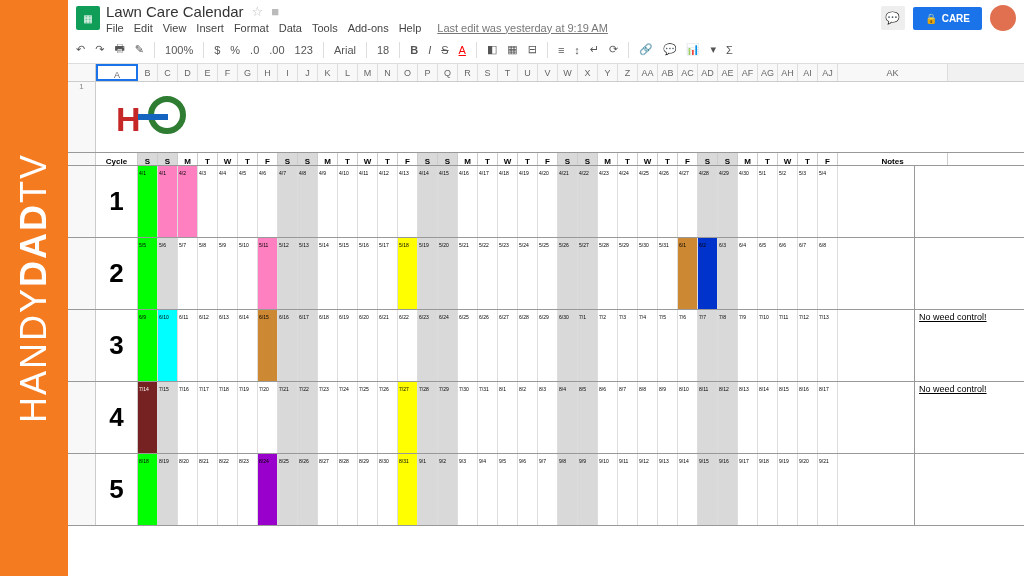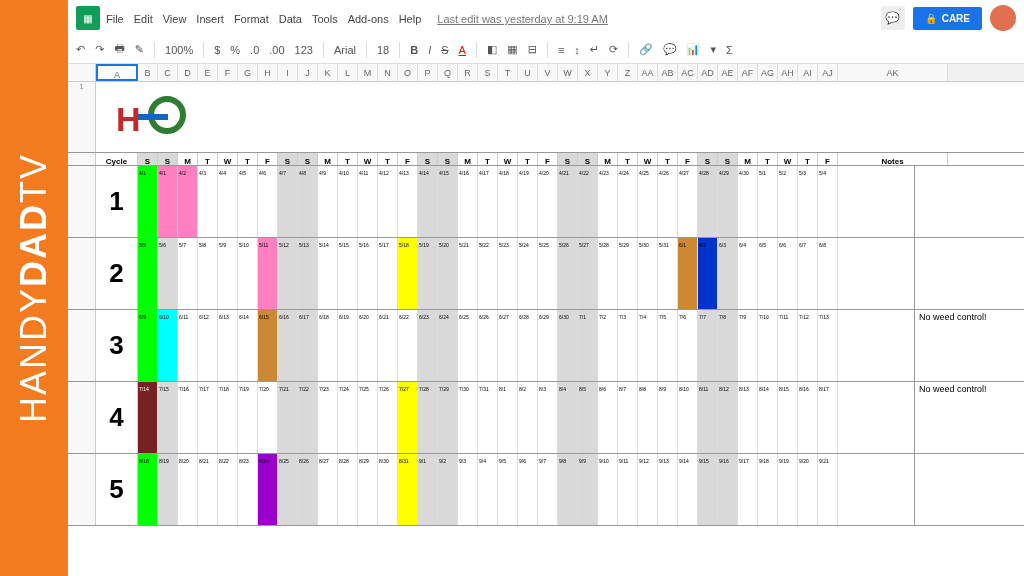--- a/index.html
+++ b/index.html
@@ -43,21 +43,21 @@
 .header-row { display:flex; height:14px; border-top:1px solid #999; border-bottom:1px solid #999; }
 .hcell { font-size:8px; font-weight:700; text-align:center; line-height:18px; border-right:1px solid #ccc; background:#fff; }
 .cycle-block { display:flex; border-bottom:1px solid #999; }
 .cycle-label { width:42px; display:flex; align-items:center; justify-content:center; font-size:26px; font-weight:700; border-right:1px solid #ccc; }
 .days-grid { display:flex; flex-direction:column; flex:1; }
 .date-row { display:flex; height:14px; }
 .date-cell { width:20px; font-size:5px; text-align:left; padding-left:1px; border-right:1px solid #ddd; line-height:14px; overflow:hidden; }
 .body-row { display:flex; flex:1; }
 .body-cell { width:20px; border-right:1px solid #ddd; }
 .notes-cell { width:110px; font-size:9px; padding:2px 4px; border-left:1px solid #999; }
-.notes-cell.underline { }
+.notes-cell.underline { text-decoration:underline; }
 .rownum { width:28px; border-right:1px solid #ccc; background:#f8f8f8; font-size:8px; color:#888; text-align:center; }
 .sel-cell { border:2px solid #1a73e8; background:#fff; }
 .gray { background:#d9d9d9; }
 .c-green { background:#00ff00; }
 .c-pink { background:#ff80c0; }
 .c-yellow { background:#ffff00; }
 .c-cyan { background:#00ffff; }
 .c-brown { background:#cc8833; }
 .c-purple { background:#9900cc; }
 .c-blue { background:#0033cc; }
@@ -70,20 +70,25 @@
   <div class="watermark-text">
     <span>HANDY</span><span class="bold">DAD</span><span>TV</span>
   </div>
 </div>
 
 <div class="app">
 
   <div class="titlebar">
     <div class="sheets-logo">▦</div>
     <div class="doc-title-area">
+      <div class="doc-title-row">
+        <span class="doc-title">Lawn Care Calendar</span>
+        <span class="star-icon">☆</span>
+        <span class="folder-icon">■</span>
+      </div>
       <div class="menubar">
         <span>File</span>
         <span>Edit</span>
         <span>View</span>
         <span>Insert</span>
         <span>Format</span>
         <span>Data</span>
         <span>Tools</span>
         <span>Add-ons</span>
         <span>Help</span>

